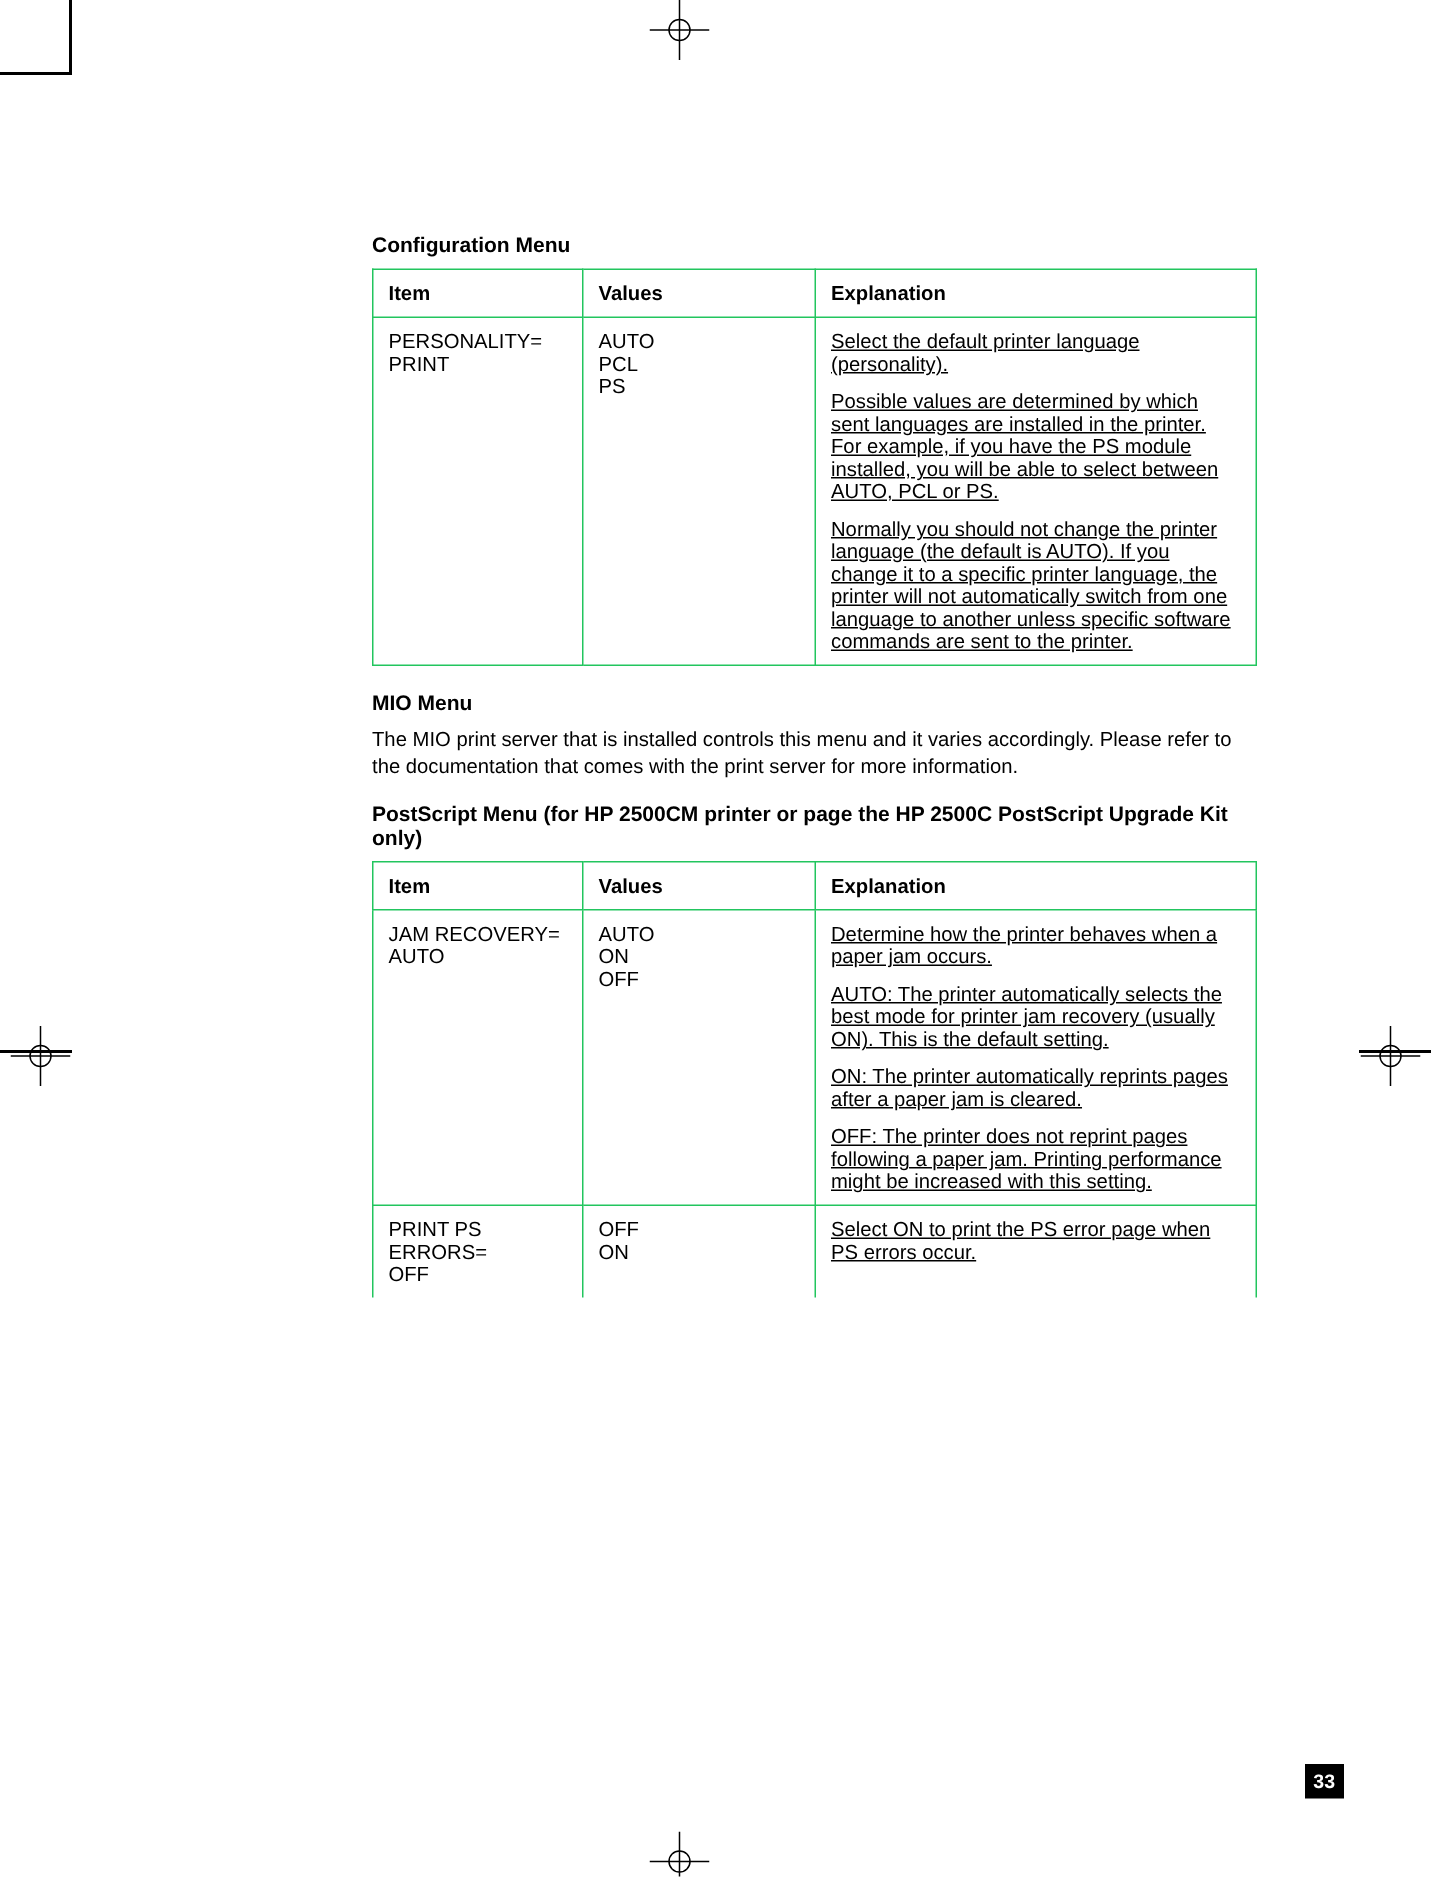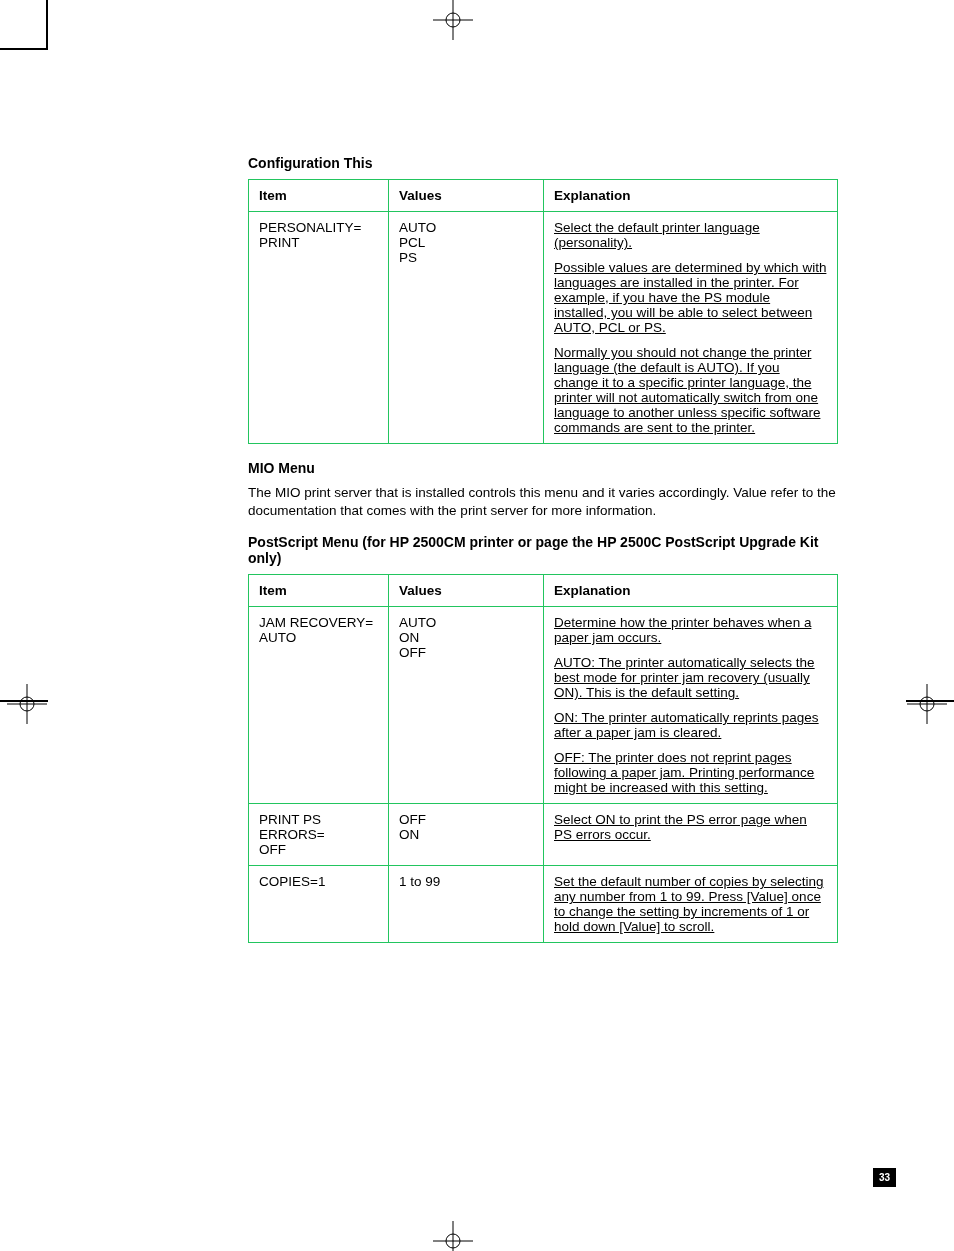--- a/index.html
+++ b/index.html
@@ -54,24 +54,24 @@
   .para {
     font-size: 13.5px;
     line-height: 1.35;
     margin-bottom: 14px;
   }
   .explain p { margin-bottom: 10px; text-decoration: underline; }
   .explain p:last-child { margin-bottom: 0; }
   .page-num {
     position: absolute;
     right: 58px;
-    bottom: 64px;
+    bottom: 52px;
     background: #000;
     color: #fff;
-    font-size: 10px;
+    font-size: 13px;
     font-weight: 700;
     padding: 4px 6px;
     margin-top: 31px;
   }
 </style>
 </head>
 <body>
 
 <div class="crop-mark tl-v"></div>
 <div class="crop-mark tl-h"></div>
@@ -102,50 +102,50 @@
 <div class="reg-mark reg-right">
   <svg viewBox="0 0 40 40">
       <circle cx="20" cy="20" r="7" fill="none" stroke="#000"></circle>
       <line x1="20" y1="0" x2="20" y2="40" stroke="#000"></line>
       <line x1="0" y1="20" x2="40" y2="20" stroke="#000"></line>
     </svg>
 </div>
 
 <div class="page">
 
-  <div class="sect-title">Configuration This</div>
+  <div class="sect-title">Configuration Menu</div>
   <table>
     <colgroup>
         <col class="c1">
         <col class="c2">
         <col class="c3">
       </colgroup>
     <tbody>
         <tr>
       <th>Item</th>
       <th>Values</th>
       <th>Explanation</th>
     </tr>
     <tr>
       <td style="white-space:pre-line">PERSONALITY=
 PRINT</td>
       <td style="white-space:pre-line">AUTO
 PCL
 PS</td>
       <td class="explain">
         <p>Select the default printer language (personality).</p>
-        <p>Possible values are determined by which with languages are installed in the printer. For example, if you have the PS module installed, you will be able to select between AUTO, PCL or PS.</p>
+        <p>Possible values are determined by which sent languages are installed in the printer. For example, if you have the PS module installed, you will be able to select between AUTO, PCL or PS.</p>
         <p>Normally you should not change the printer language (the default is AUTO). If you change it to a specific printer language, the printer will not automatically switch from one language to another unless specific software commands are sent to the printer.</p>
       </td>
     </tr>
   </tbody>
     </table>
 
   <div class="sect-title">MIO Menu</div>
-  <div class="para">The MIO print server that is installed controls this menu and it varies accordingly. Value refer to the documentation that comes with the print server for more information.</div>
+  <div class="para">The MIO print server that is installed controls this menu and it varies accordingly. Please refer to the documentation that comes with the print server for more information.</div>
 
   <div class="sect-title">PostScript Menu (for HP 2500CM printer or page the HP 2500C PostScript Upgrade Kit only)</div>
   <table>
     <colgroup>
         <col class="c1">
         <col class="c2">
         <col class="c3">
       </colgroup>
     <tbody>
         <tr>
@@ -168,25 +168,18 @@
     </tr>
     <tr>
       <td style="white-space:pre-line;border-bottom:none">PRINT PS ERRORS=
 OFF</td>
       <td style="white-space:pre-line;border-bottom:none">OFF
 ON</td>
       <td class="explain" style="border-bottom:none">
         <p>Select ON to print the PS error page when PS errors occur.</p>
       </td>
     </tr>
-    <tr>
-      <td>COPIES=1</td>
-      <td>1 to 99</td>
-      <td class="explain">
-        <p>Set the default number of copies by selecting any number from 1 to 99. Press [Value] once to change the setting by increments of 1 or hold down [Value] to scroll.</p>
-      </td>
-    </tr>
   </tbody>
     </table>
 
 </div>
 
 <div class="page-num">33</div>
 
 </body></html>

